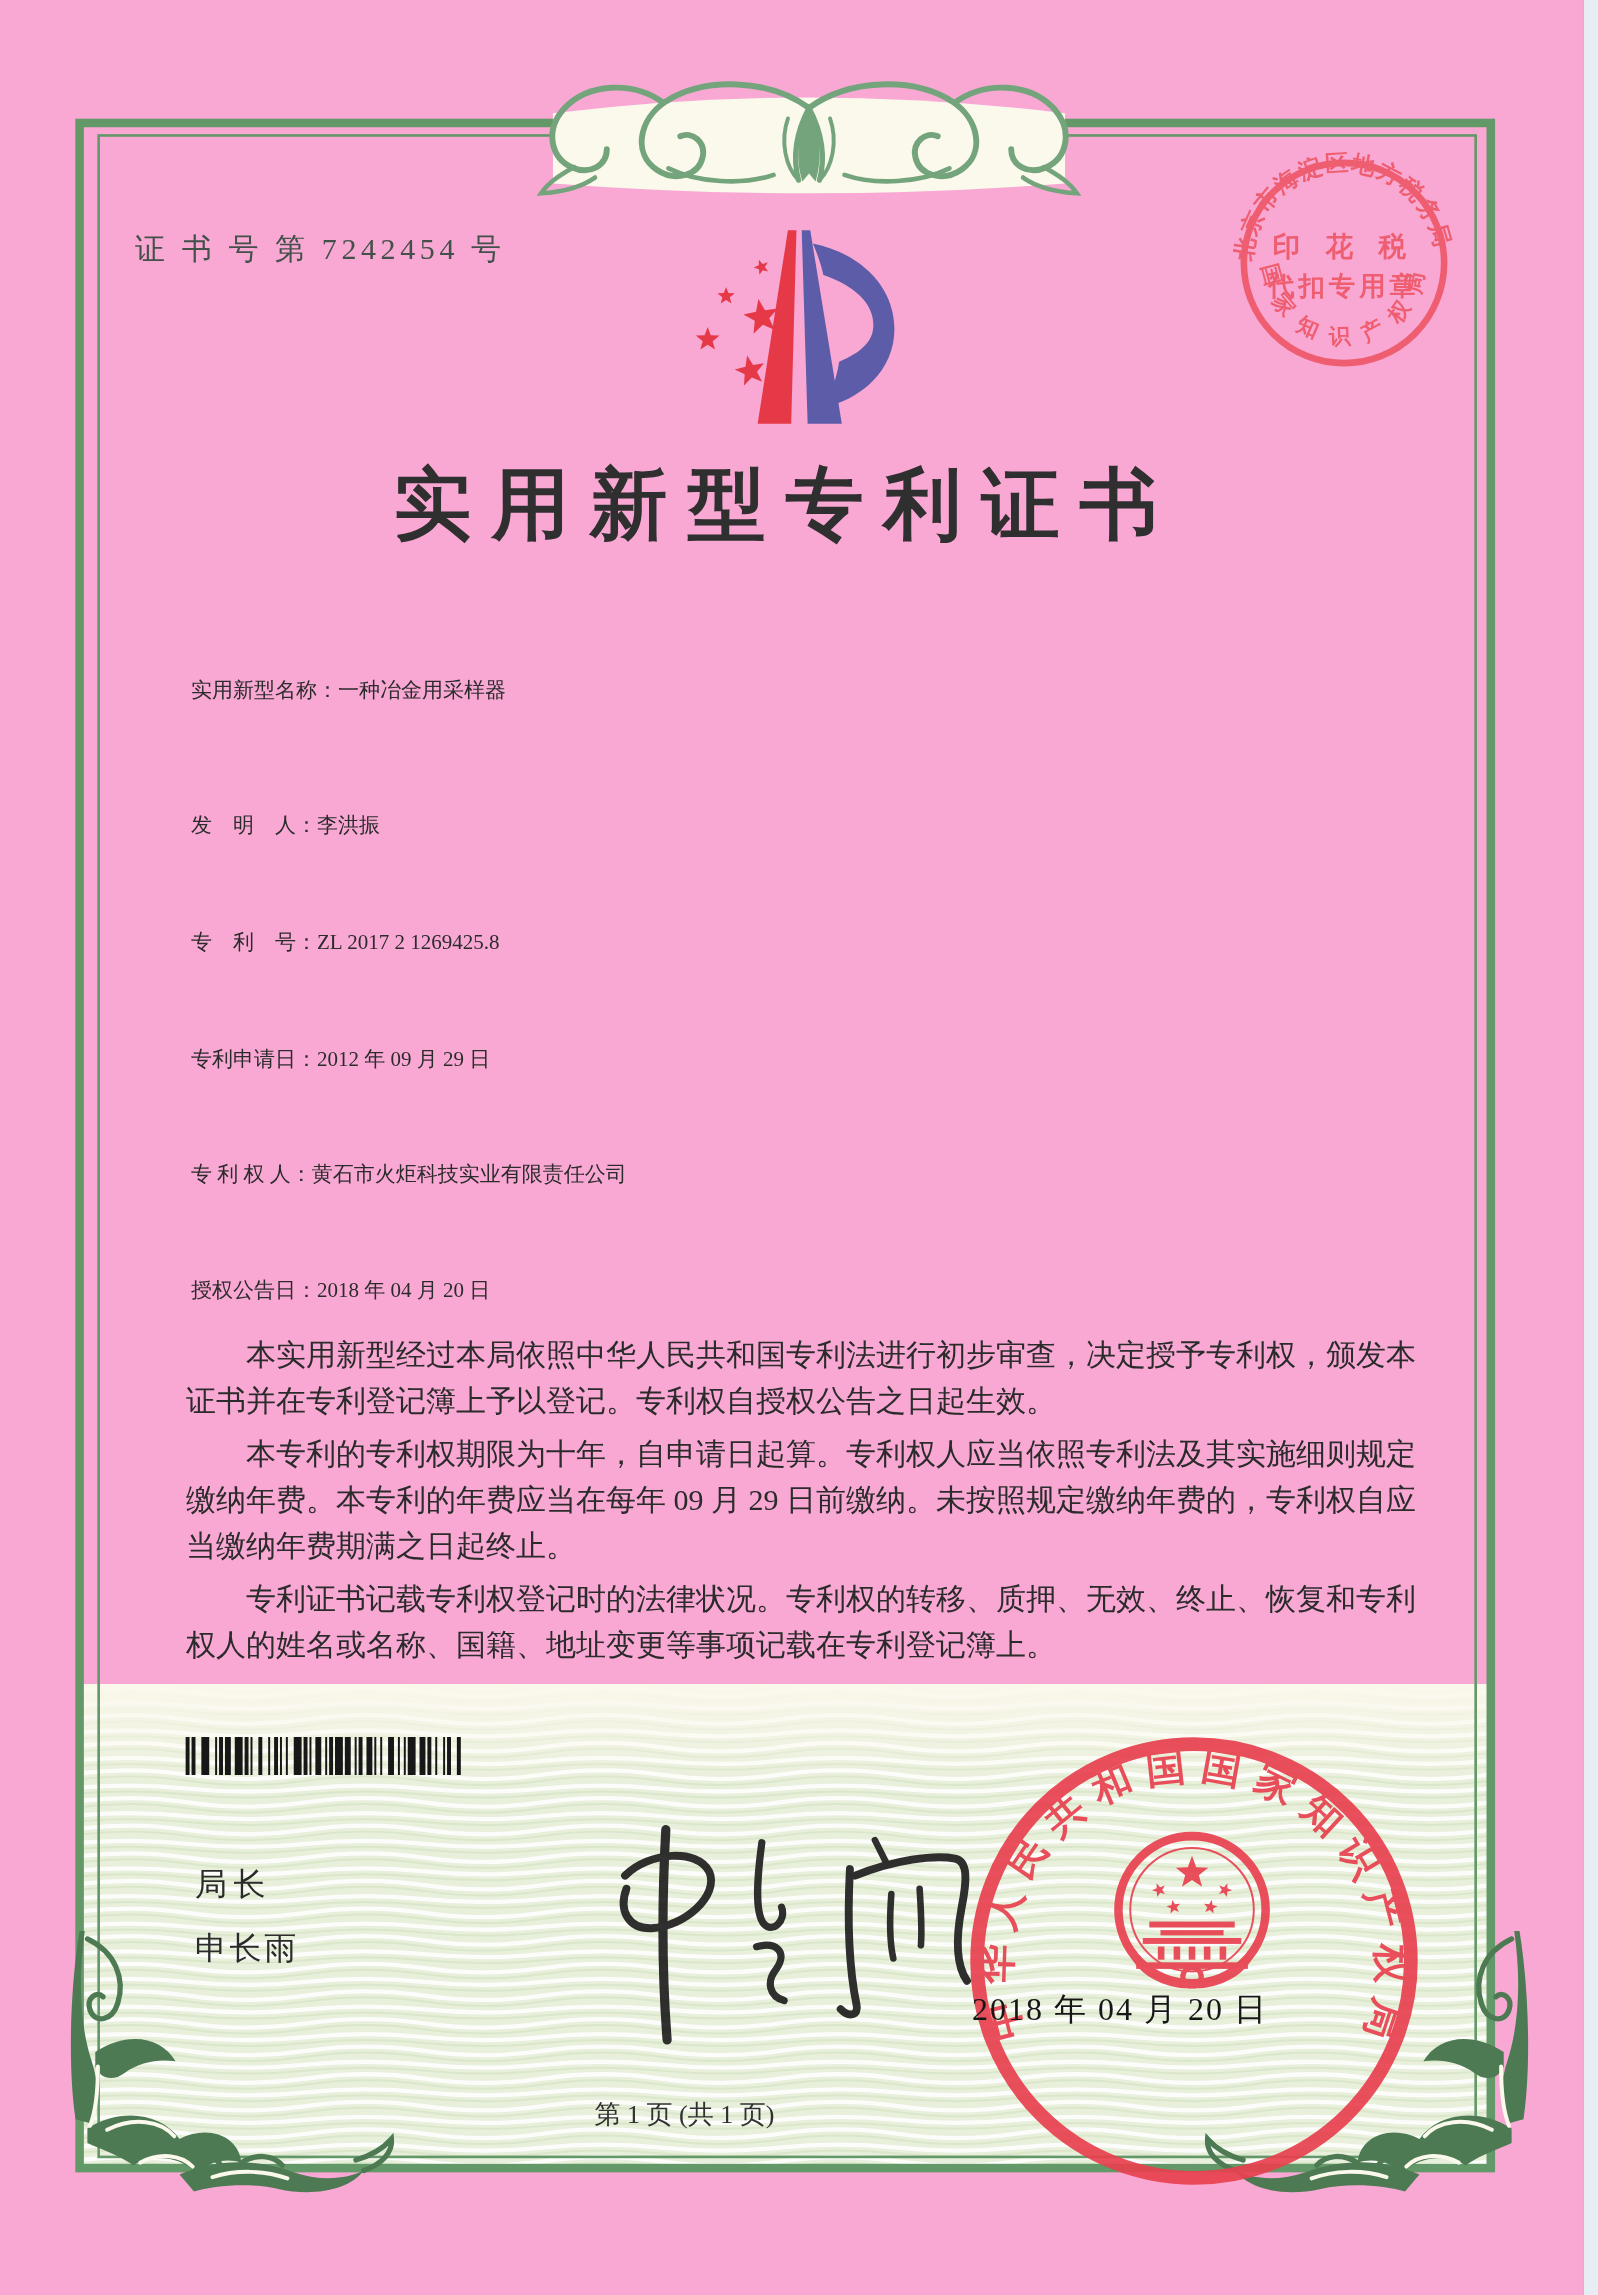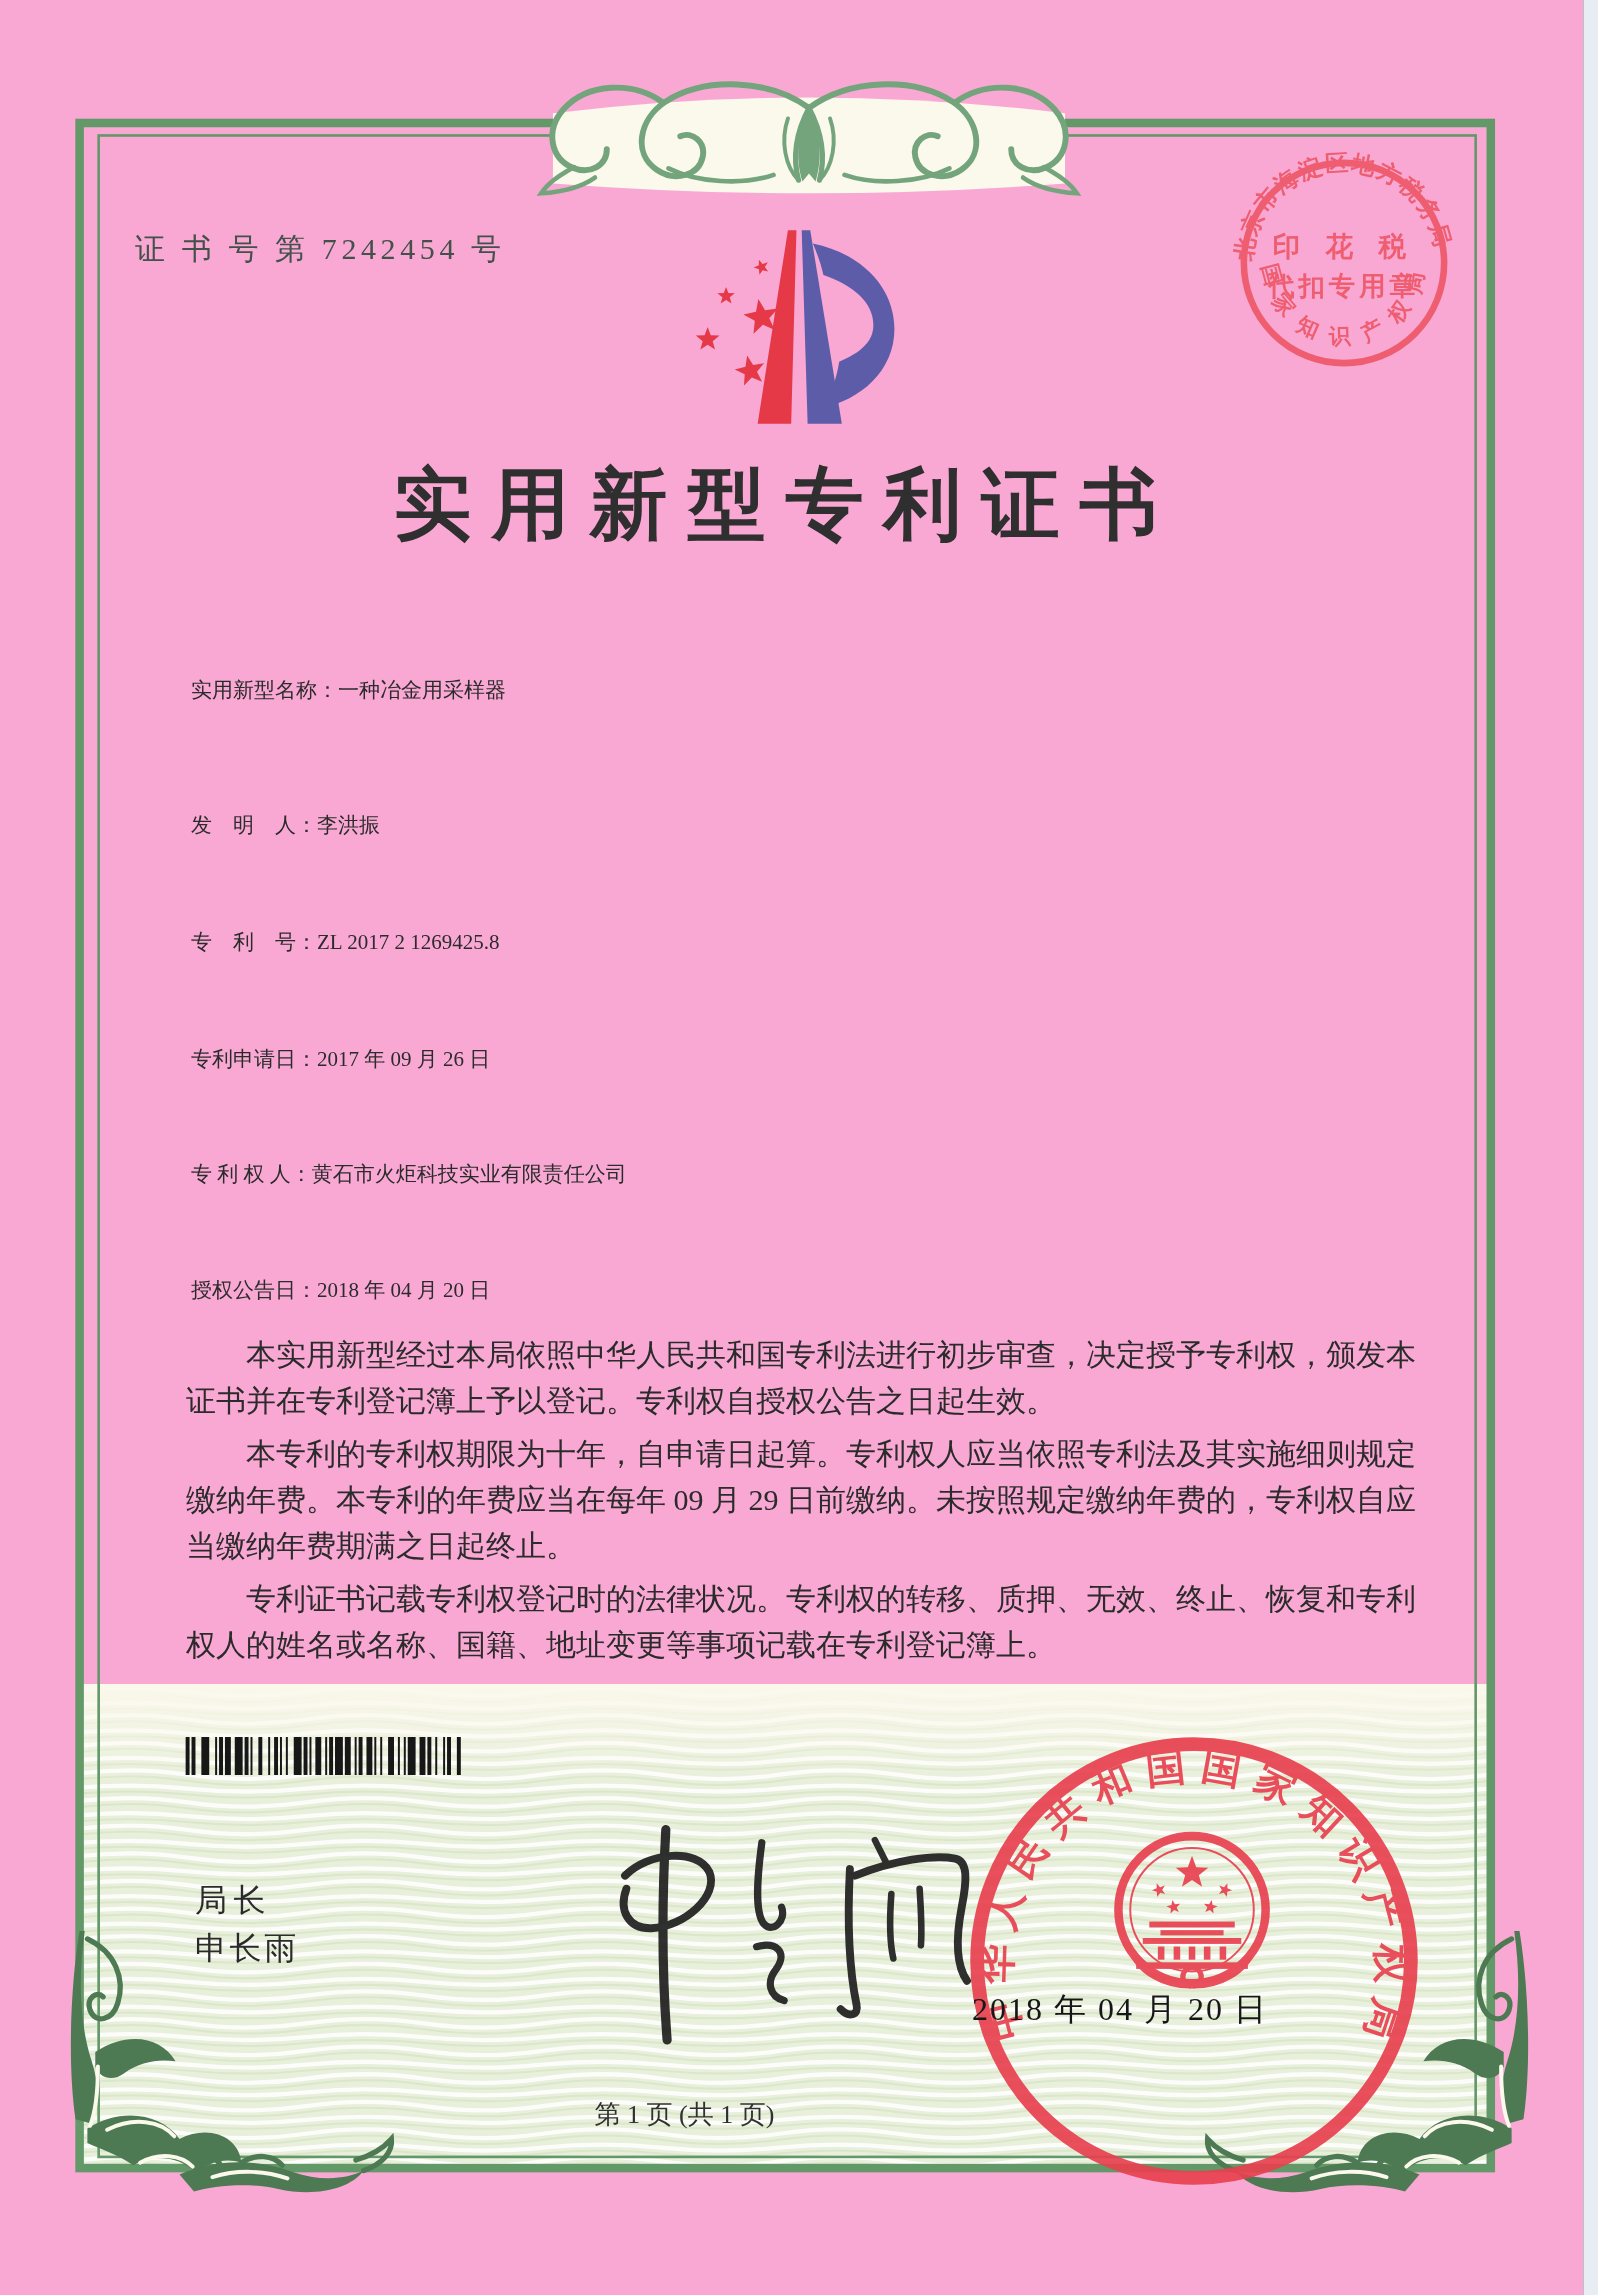--- a/index.html
+++ b/index.html
@@ -10,21 +10,21 @@
   #wave-zone{left:82px;top:1684px;width:1408px;height:480px;background:#e8efdb;}
   #wave-fade{left:82px;top:1684px;width:1408px;height:99px;
              background:linear-gradient(#fbf8ec,rgba(251,248,236,0));}
   
   #cert-no{left:135px;top:229px;font-size:30px;letter-spacing:4.6px;color:#44504a;}
   #title{left:79px;top:453px;width:1413px;text-align:center;font-size:78px;font-weight:bold;
          letter-spacing:20px;color:#2f2f2f;}
   .field-row{left:191px;font-size:21px;white-space:nowrap;margin-top:20px;}
   .paras{left:179px;top:1325px;width:1244px;font-size:30px;line-height:46px;text-align:justify;}
   .paras p{margin:7px;text-indent:2em;}
-  #director-title{left:195px;top:1863px;font-size:32px;letter-spacing:6.6px;margin-top:16px;}
+  #director-title{left:195px;top:1863px;font-size:32px;letter-spacing:6.6px;}
   #director-name{left:195px;top:1927px;font-size:32px;letter-spacing:2.6px;}
   #seal-date{left:972px;top:1988px;font-size:32px;letter-spacing:2px;color:#161616;white-space:nowrap;}
   #footer{left:487px;top:2097px;width:395px;text-align:center;font-size:26px;color:#303030;}
   svg{display:block;}
 </style>
 </head>
 <body>
 
 <div id="page">
 
@@ -183,21 +183,21 @@
   <div class="abs field-row" style="top:656px">
     <span>实用新型名称：</span><span>一种冶金用采样器</span>
   </div>
   <div class="abs field-row" style="top:791px">
     <span>发　明　人：</span><span>李洪振</span>
   </div>
   <div class="abs field-row" style="top:908px">
     <span>专　利　号：</span><span>ZL 2017 2 1269425.8</span>
   </div>
   <div class="abs field-row" style="top:1025px">
-    <span>专利申请日：</span><span>2017 年 09 月 26 日</span>
+    <span>专利申请日：</span><span>2012 年 09 月 29 日</span>
   </div>
   <div class="abs field-row" style="top:1140px">
     <span>专 利 权 人：</span><span>黄石市火炬科技实业有限责任公司</span>
   </div>
   <div class="abs field-row" style="top:1256px">
     <span>授权公告日：</span><span>2018 年 04 月 20 日</span>
   </div>
 
   <div class="abs paras">
     <p>本实用新型经过本局依照中华人民共和国专利法进行初步审查，决定授予专利权，颁发本证书并在专利登记簿上予以登记。专利权自授权公告之日起生效。</p>

